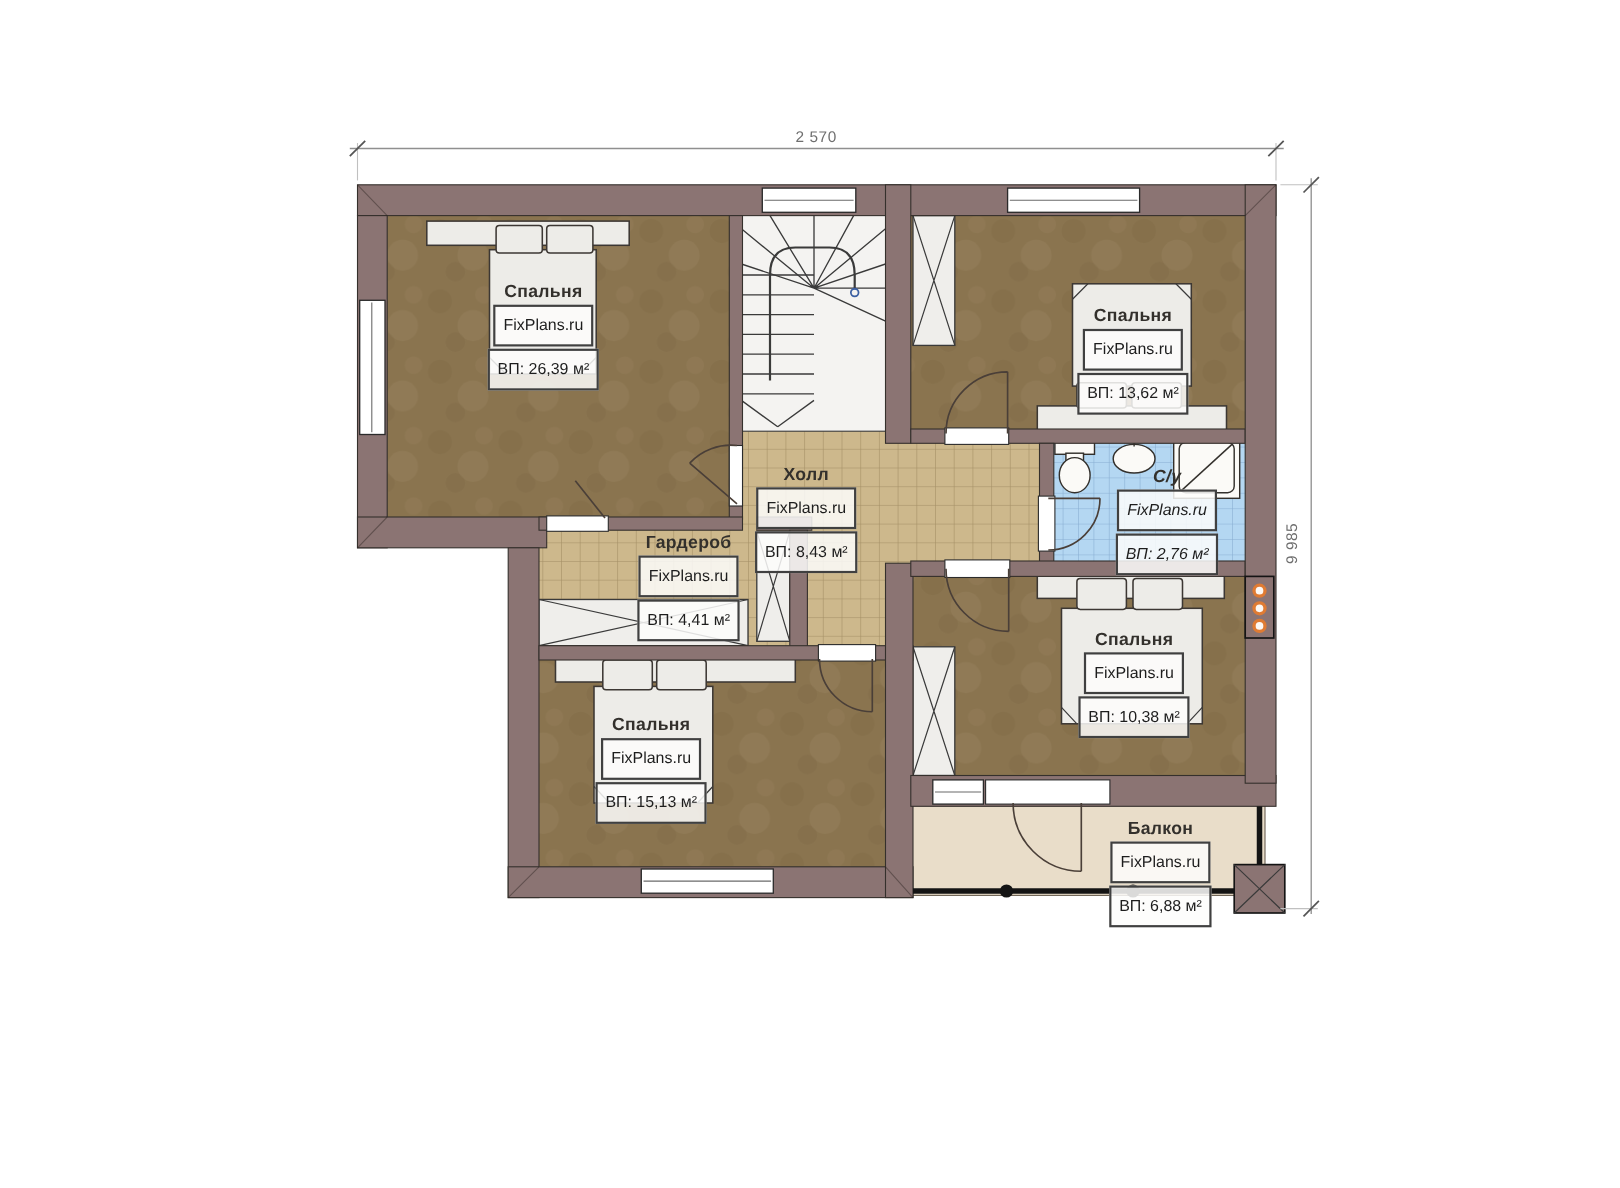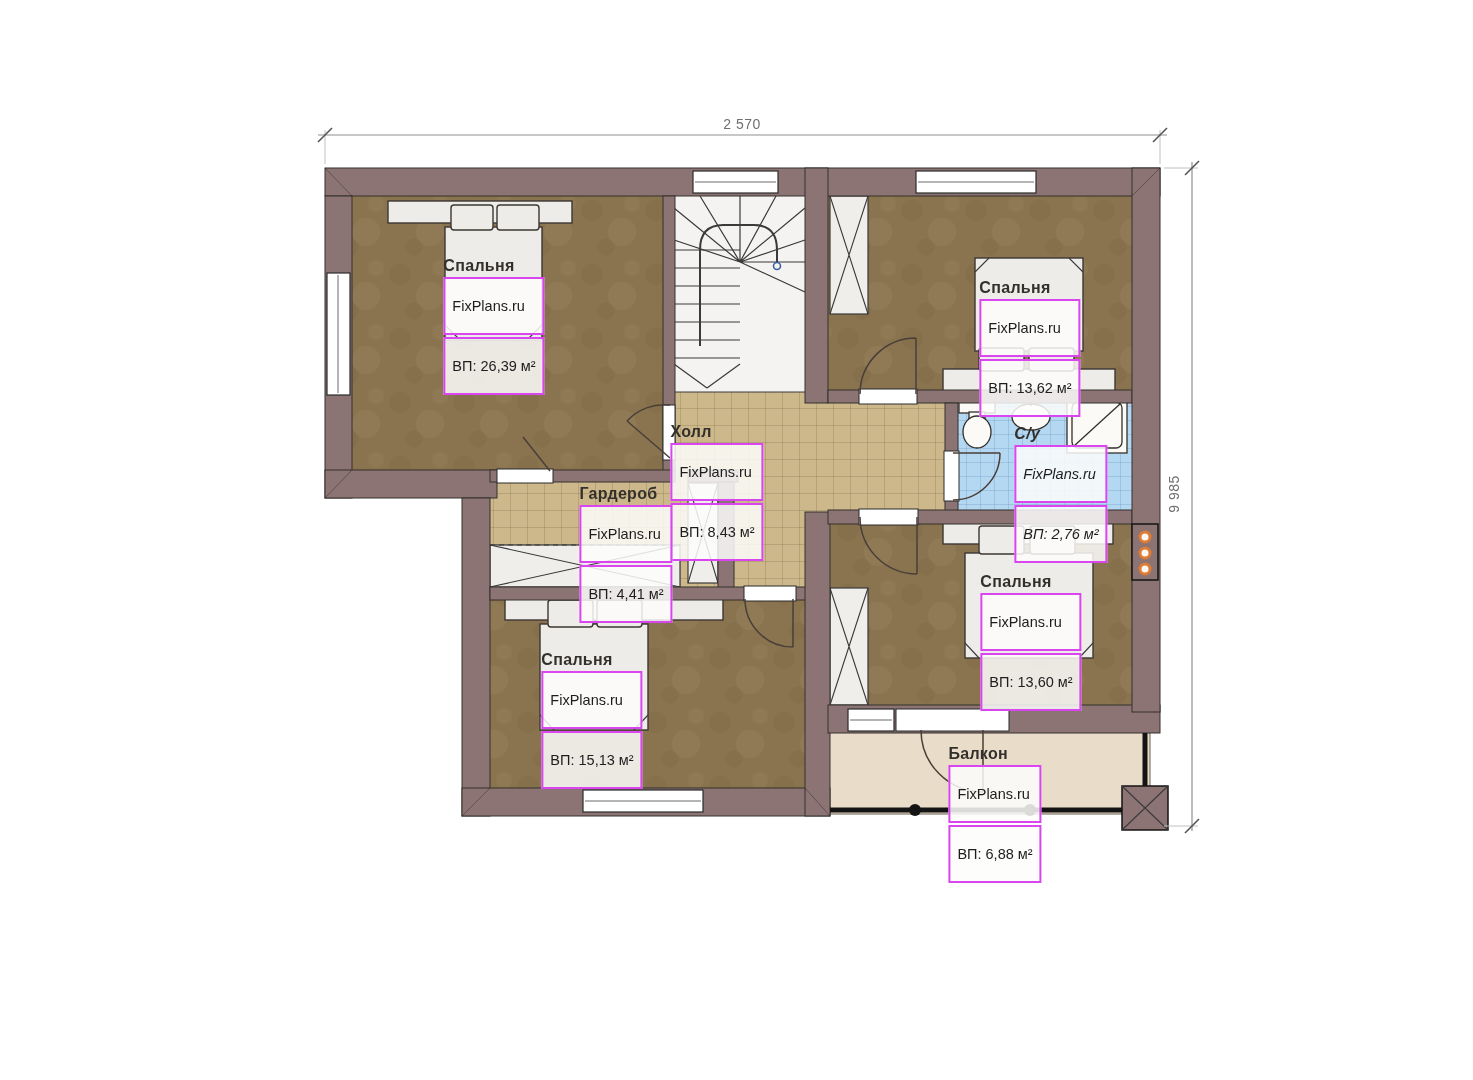--- a/index.html
+++ b/index.html
@@ -22,24 +22,24 @@
   .fix{fill:#fbfaf7;stroke:#33302c;stroke-width:1.3;}
   .fixline{stroke:#33302c;stroke-width:1.3;fill:none;}
   .stair{stroke:#3a3a3a;stroke-width:1.2;fill:none;}
   .rail{stroke:#141414;stroke-width:5;}
   .dim{stroke:#8f8f8f;stroke-width:1.2;}
   .dimtick{stroke:#555;stroke-width:1.6;}
   .ext{stroke:#c0c0c0;stroke-width:1;}
   .mit{stroke:rgba(35,28,24,.4);stroke-width:1;}
 
   
-  .room-label{position:absolute;display:flex;flex-direction:column;
+  .room-label{position:absolute;display:flex;flex-direction:column;align-items:center;
               gap:2px;transform:translateX(-50%);z-index:5;}
   .room-title{font-weight:bold;font-size:16px;color:#33302c;letter-spacing:.3px;white-space:nowrap;}
-  .label-box{border:2px solid #d946ef;background:rgba(253,253,251,.85);padding:18px 7px;
+  .label-box{border:2px solid #404040;background:rgba(253,253,251,.85);padding:8px 7px;
              font-size:14.5px;color:#1d1d1d;white-space:nowrap;line-height:1.25;}
   .dim-label{position:absolute;z-index:5;font-size:14px;color:#6f6f6f;letter-spacing:.5px;white-space:nowrap;}
   .dim-top{left:742px;top:116px;transform:translateX(-50%);}
   .dim-right{left:1174px;top:494px;transform:translate(-50%,-50%) rotate(-90deg);}
 </style>
 </head>
 <body>
 
 <div class="canvas">
 
@@ -264,51 +264,51 @@
   <div class="label-box">FixPlans.ru</div>
   <div class="label-box">ВП: 26,39 м²</div>
 </div>
 
 <div class="room-label" style="left:1030px;top:279px;">
   <div class="room-title">Спальня</div>
   <div class="label-box">FixPlans.ru</div>
   <div class="label-box">ВП: 13,62 м²</div>
 </div>
 
-<div class="room-label" style="left:717px;top:423px;">
+<div class="room-label" style="left:733px;top:423px;">
   <div class="room-title">Холл</div>
   <div class="label-box">FixPlans.ru</div>
   <div class="label-box">ВП: 8,43 м²</div>
 </div>
 
 <div class="room-label" style="left:626px;top:485px;">
   <div class="room-title">Гардероб</div>
   <div class="label-box">FixPlans.ru</div>
   <div class="label-box">ВП: 4,41 м²</div>
 </div>
 
 <div class="room-label" style="left:1061px;top:425px;font-style:italic;">
   <div class="room-title">С/у</div>
   <div class="label-box">FixPlans.ru</div>
   <div class="label-box">ВП: 2,76 м²</div>
 </div>
 
 <div class="room-label" style="left:1031px;top:573px;">
   <div class="room-title">Спальня</div>
   <div class="label-box">FixPlans.ru</div>
-  <div class="label-box">ВП: 13,60 м²</div>
+  <div class="label-box">ВП: 10,38 м²</div>
 </div>
 
 <div class="room-label" style="left:592px;top:651px;">
   <div class="room-title">Спальня</div>
   <div class="label-box">FixPlans.ru</div>
   <div class="label-box">ВП: 15,13 м²</div>
 </div>
 
-<div class="room-label" style="left:995px;top:745px;">
+<div class="room-label" style="left:1055px;top:745px;">
   <div class="room-title">Балкон</div>
   <div class="label-box">FixPlans.ru</div>
   <div class="label-box">ВП: 6,88 м²</div>
 </div>
 
 <div class="dim-label dim-top">2 570</div>
 <div class="dim-label dim-right">9 985</div>
 
 </div>
 

